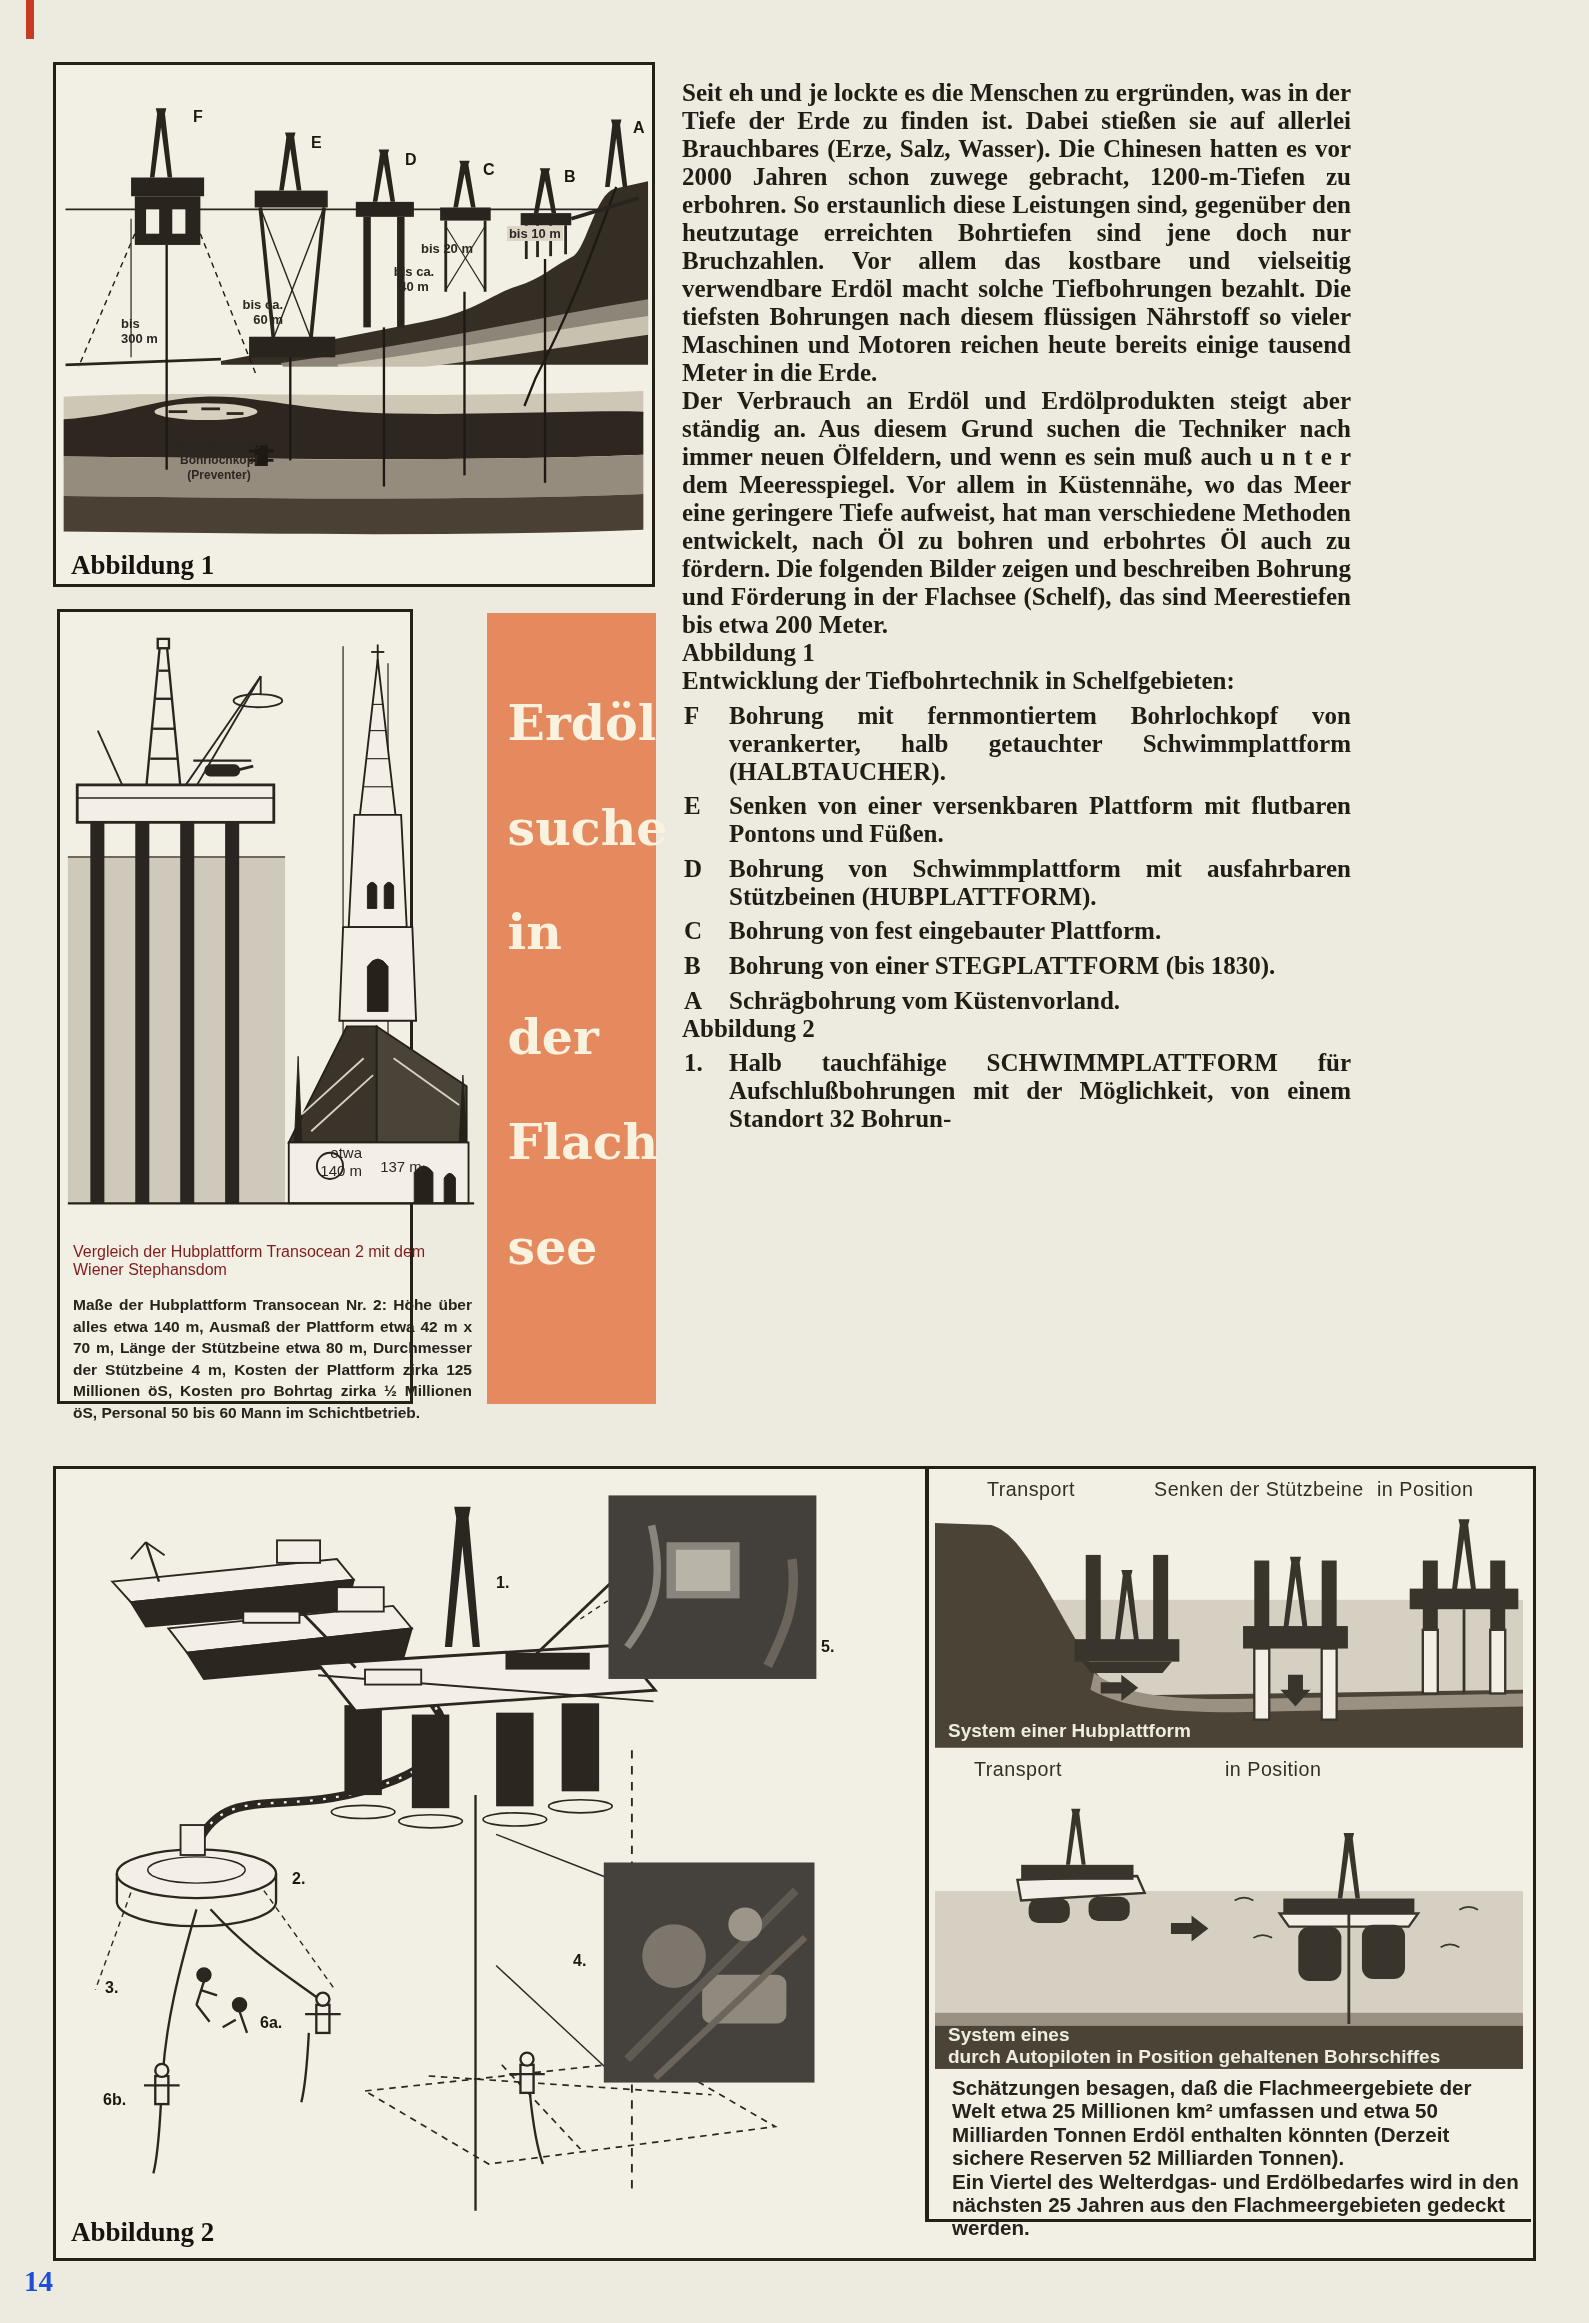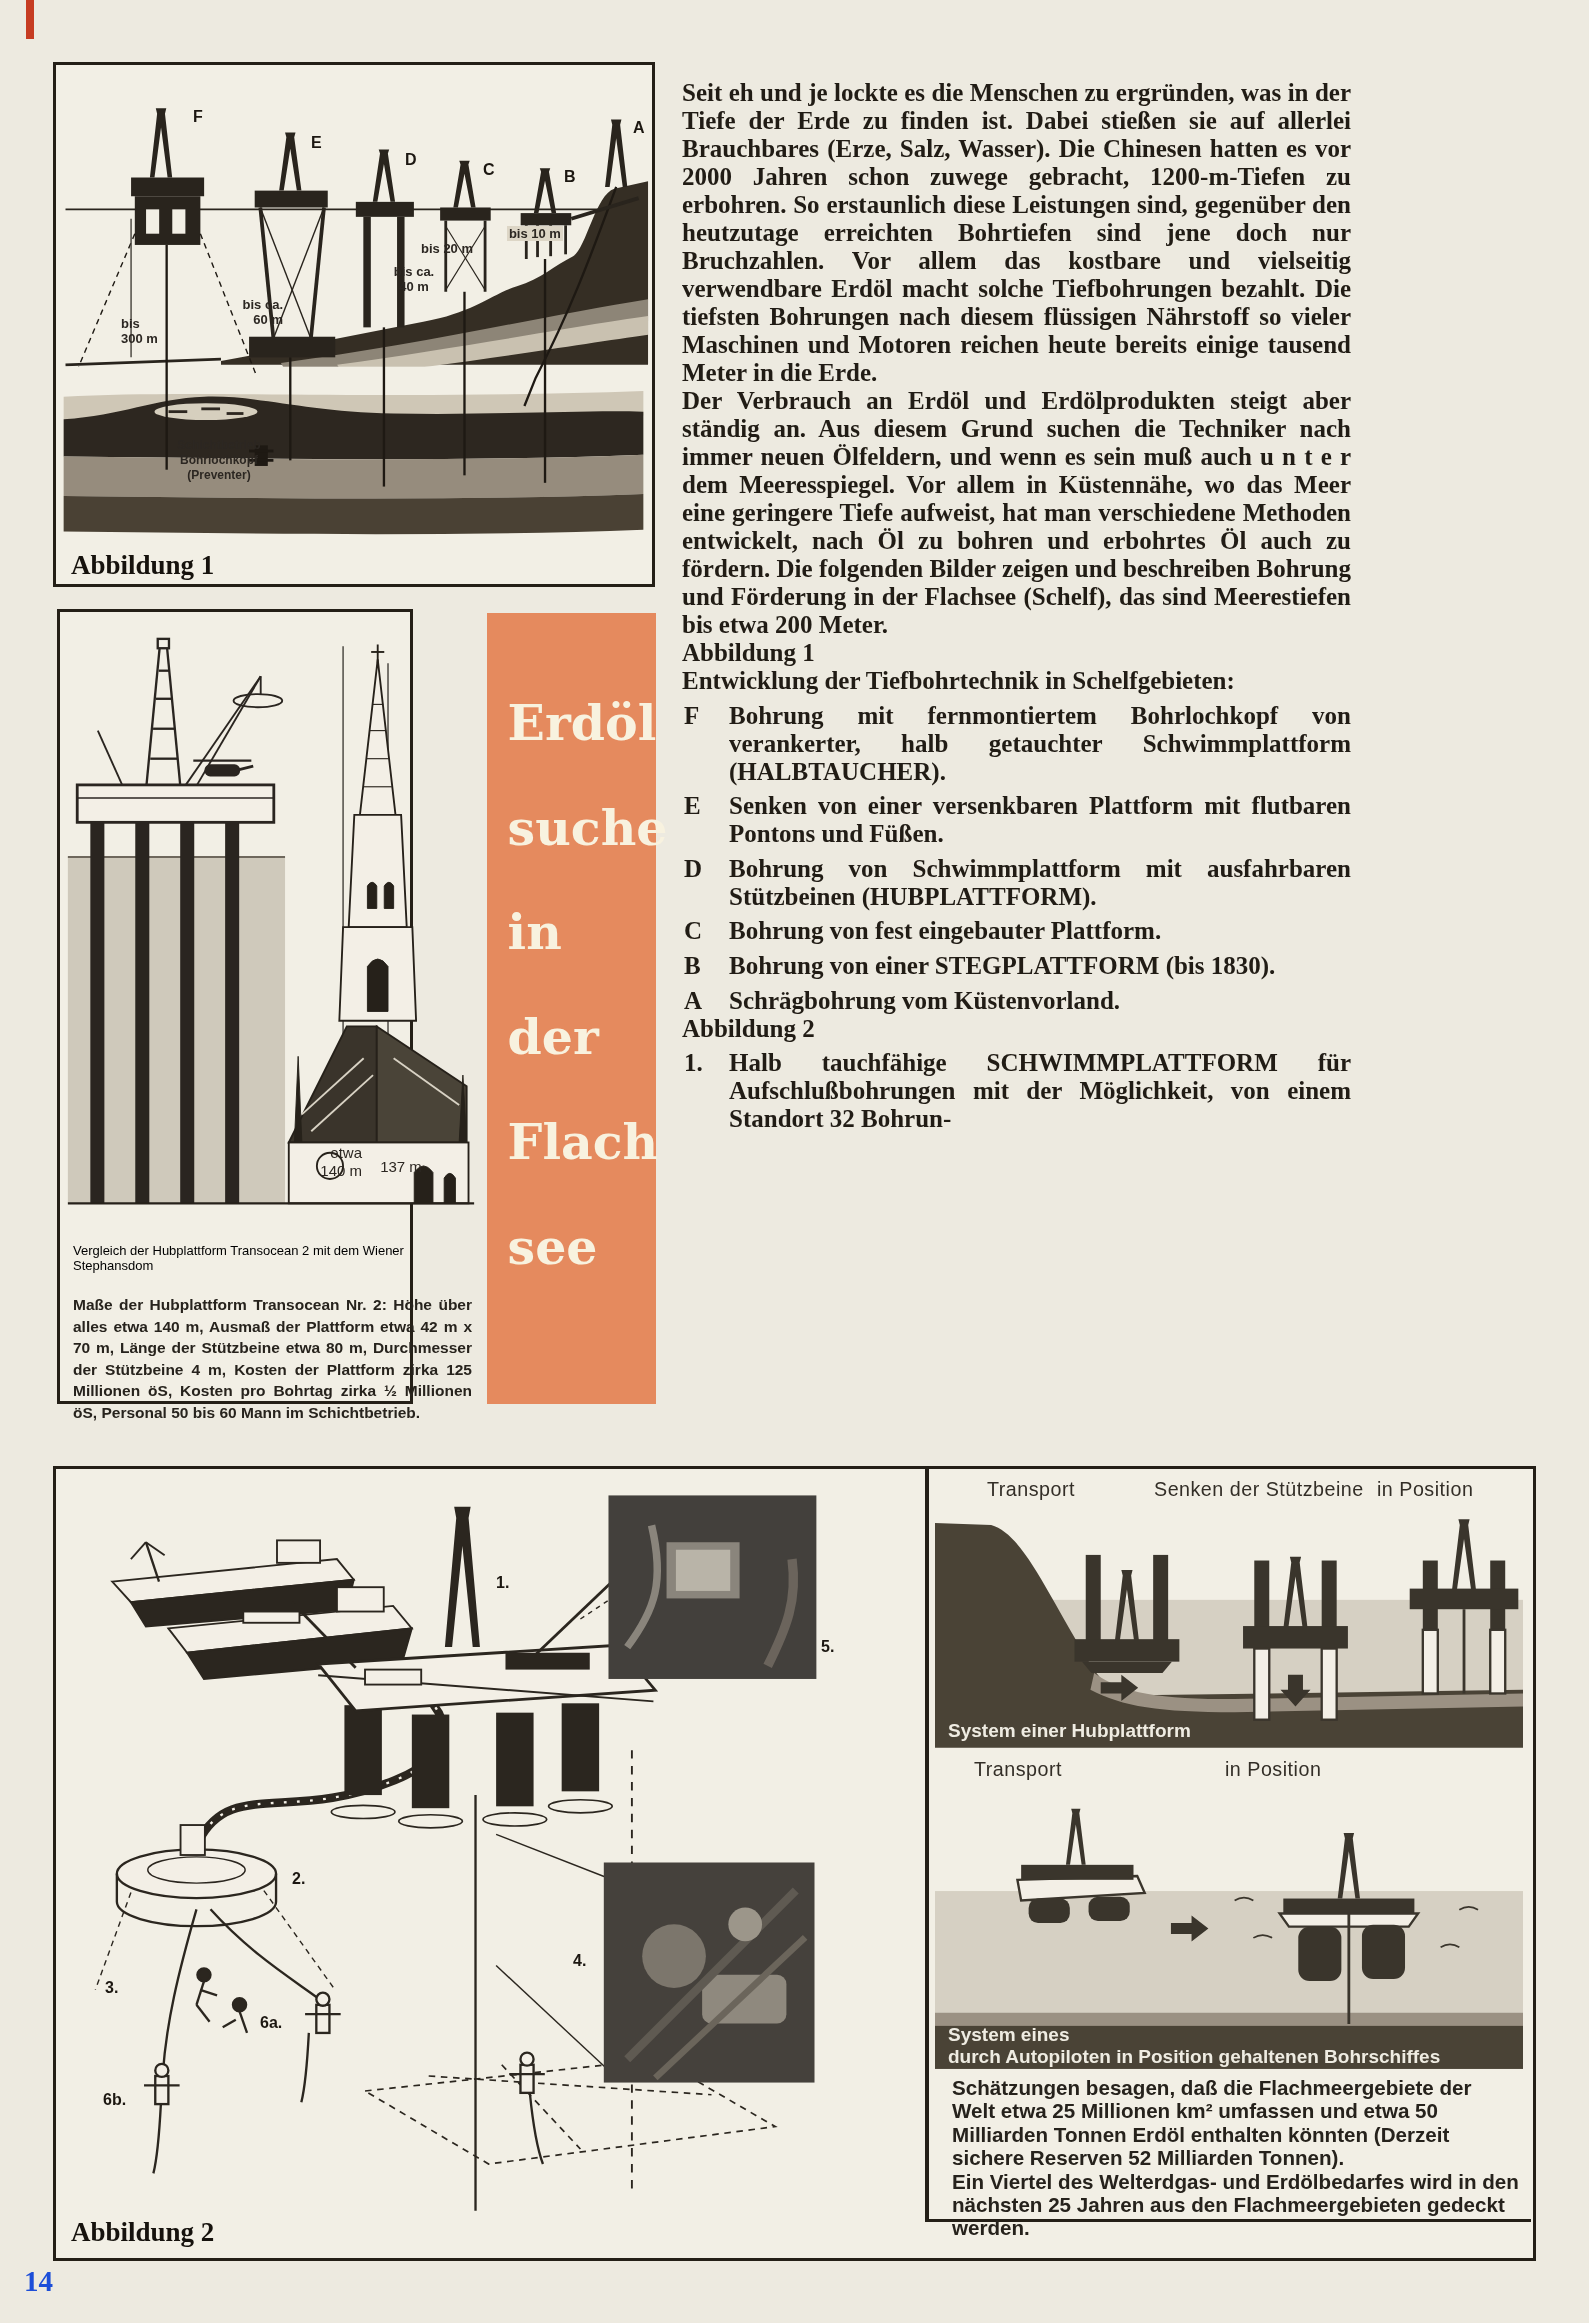--- a/index.html
+++ b/index.html
@@ -16,21 +16,21 @@
   .fl-item{position:relative;padding-left:47px;margin-top:6.6px;text-align:justify;}
   .fl-key{position:absolute;left:1.9px;top:0;}
   
   .ml{white-space:pre-line;}
   .small-label{position:absolute;font-family:"Liberation Sans",sans-serif;
                font-size:13px;line-height:15px;color:#2c2722;font-weight:700;margin-left:28px;}
   .pletter{position:absolute;font-family:"Liberation Sans",sans-serif;
            font-size:16px;font-weight:700;color:#1c1711;}
   .fig-label{position:absolute;font-size:27px;font-weight:700;color:#16120d;}
   .caption-small{position:absolute;font-family:"Liberation Sans",sans-serif;
-                 font-size:13px;font-weight:400;color:#000000;}
+                 font-size:16px;font-weight:400;color:#7f1d1d;}
   .caption-bold{position:absolute;font-family:"Liberation Sans",sans-serif;
                 font-size:15.5px;line-height:21.5px;font-weight:700;color:#27231d;text-align:justify;margin-top:24px;}
   .title-block{position:absolute;left:487px;top:613px;width:169px;height:791px;background:#e58a5e;}
   .tw{position:absolute;left:0;width:100%;padding-left:20.6px;box-sizing:border-box;
       font-family:"DejaVu Serif",serif;font-weight:700;font-size:49px;color:#f8f2df;}
   .diagram-label{position:absolute;font-family:"Liberation Sans",sans-serif;
                  font-size:19.7px;color:#332e27;letter-spacing:0.5px;}
   .overlay-caption{position:absolute;font-family:"Liberation Sans",sans-serif;
                    font-weight:700;font-size:19px;color:#efece2;}
   .marker{position:absolute;font-family:"Liberation Sans",sans-serif;

